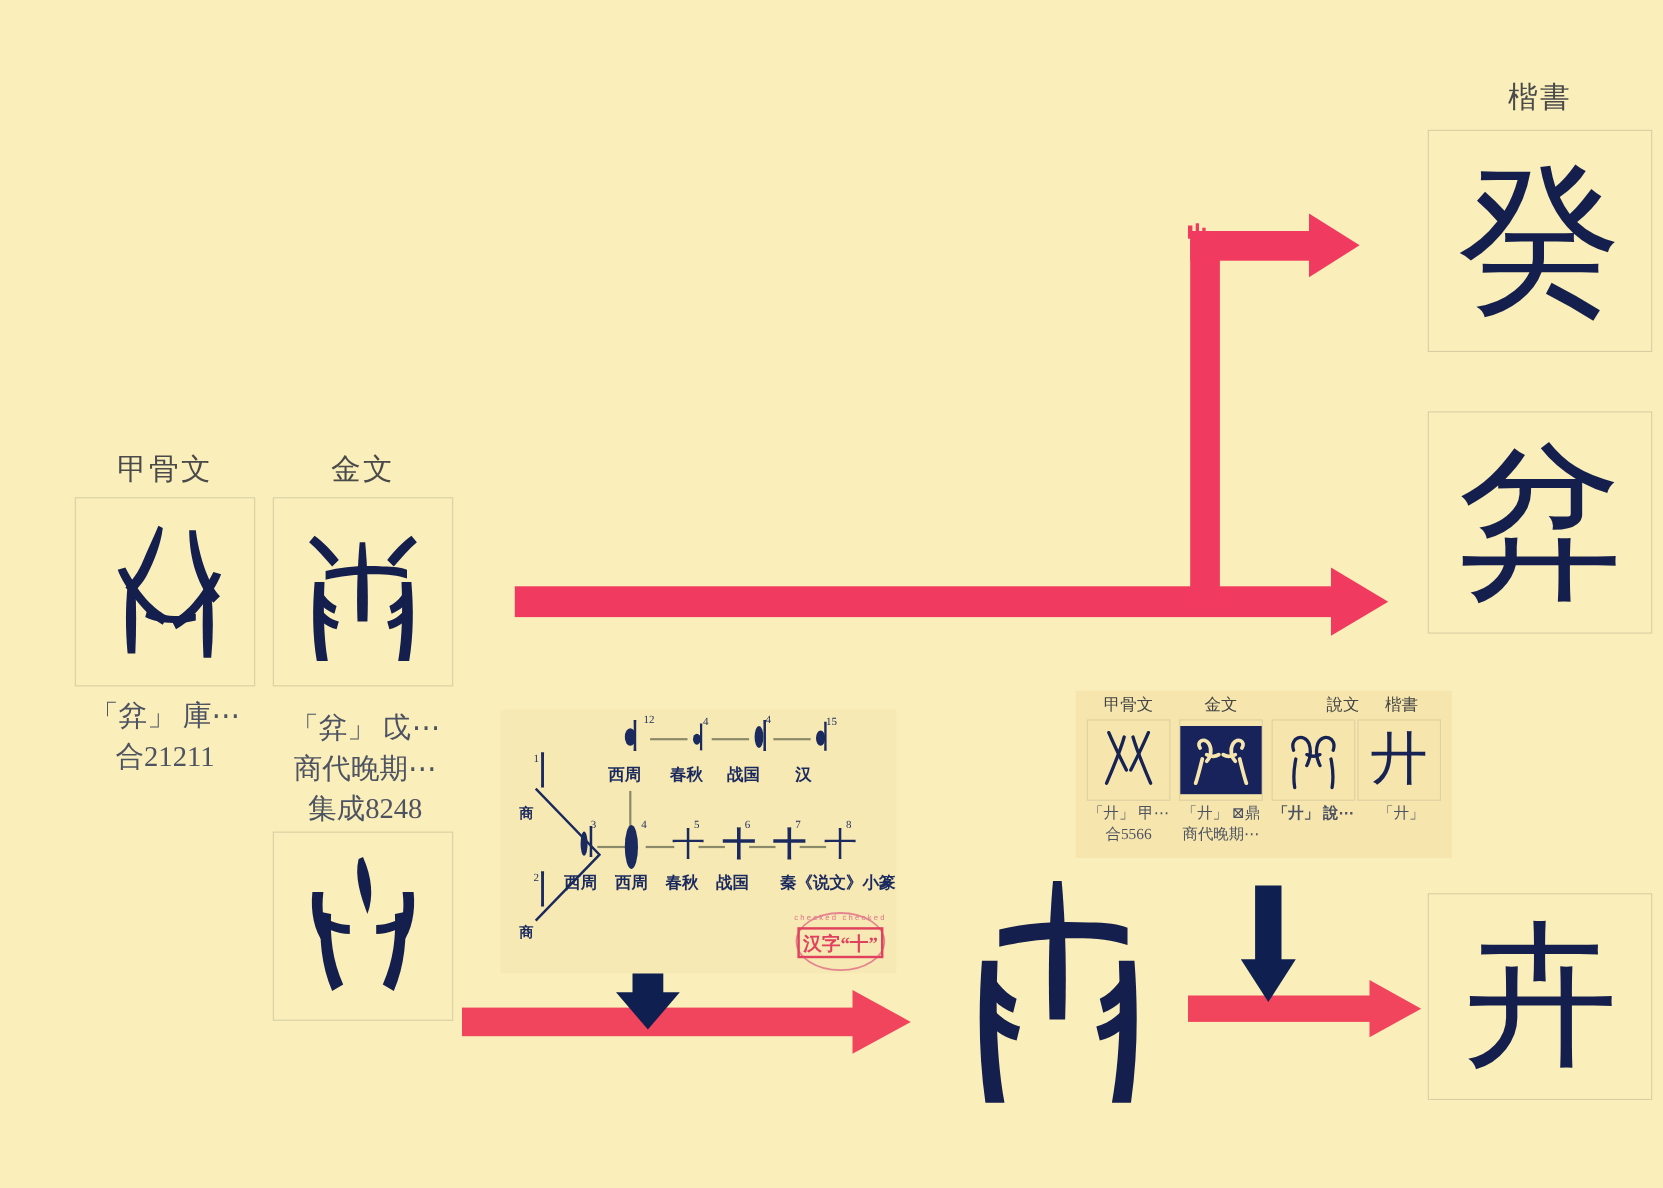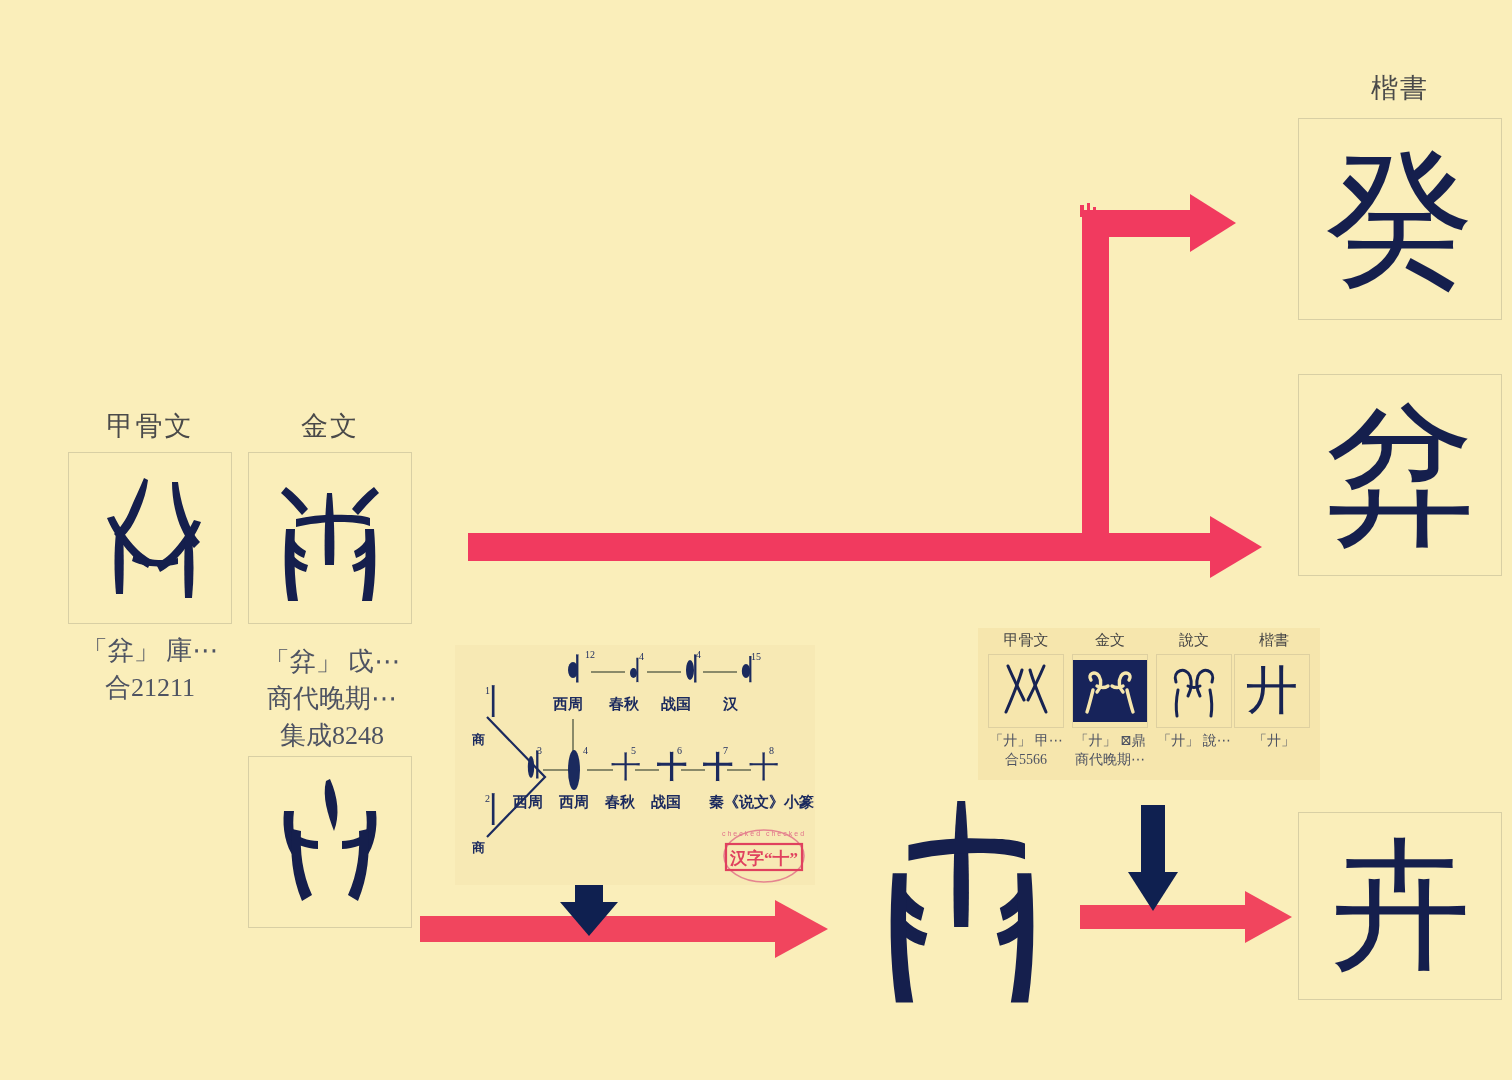--- a/index.html
+++ b/index.html
@@ -392,33 +392,33 @@
             <path d="M48 14 C52 8, 44 4, 40 10 C37 15, 38 22, 42 26"></path>
             <path d="M42 20 C38 22, 34 22, 31 20"></path>
             <path d="M46 24 C48 32, 50 40, 52 46"></path>
           </g>
         </svg>
       </div>
     </div>
     <div class="g-cap" style="left:88px;">「廾」 ⊠鼎
 商代晚期⋯</div>
 
-    <div class="g-head" style="left:174px;">說文</div>
+    <div class="g-head" style="left:174px;text-align:right;">說文</div>
     <div class="g-box" style="left:178px;">
       <svg width="56" height="62" viewBox="0 0 56 62">
         <g stroke="#172352" stroke-width="3" fill="none" stroke-linecap="round">
           <path d="M10 22 C6 10, 20 6, 24 16 C26 22, 25 30, 22 36"></path>
           <path d="M22 26 C26 28, 30 28, 34 26"></path>
           <path d="M12 30 C10 40, 10 50, 11 56"></path>
           <path d="M46 22 C50 10, 36 6, 32 16 C30 22, 31 30, 34 36"></path>
           <path d="M44 30 C46 40, 46 50, 45 56"></path>
         </g>
       </svg>
     </div>
-    <div class="g-cap" style="left:172px;">「廾」 說⋯</div>
+    <div class="g-cap" style="left:172px;font-weight:bold;">「廾」 說⋯</div>
 
     <div class="g-head" style="left:254px;">楷書</div>
     <div class="g-box" style="left:256px;">
       <span class="g-char">廾</span>
     </div>
     <div class="g-cap" style="left:252px;">「廾」</div>
   </div>
 
 
 </div>

